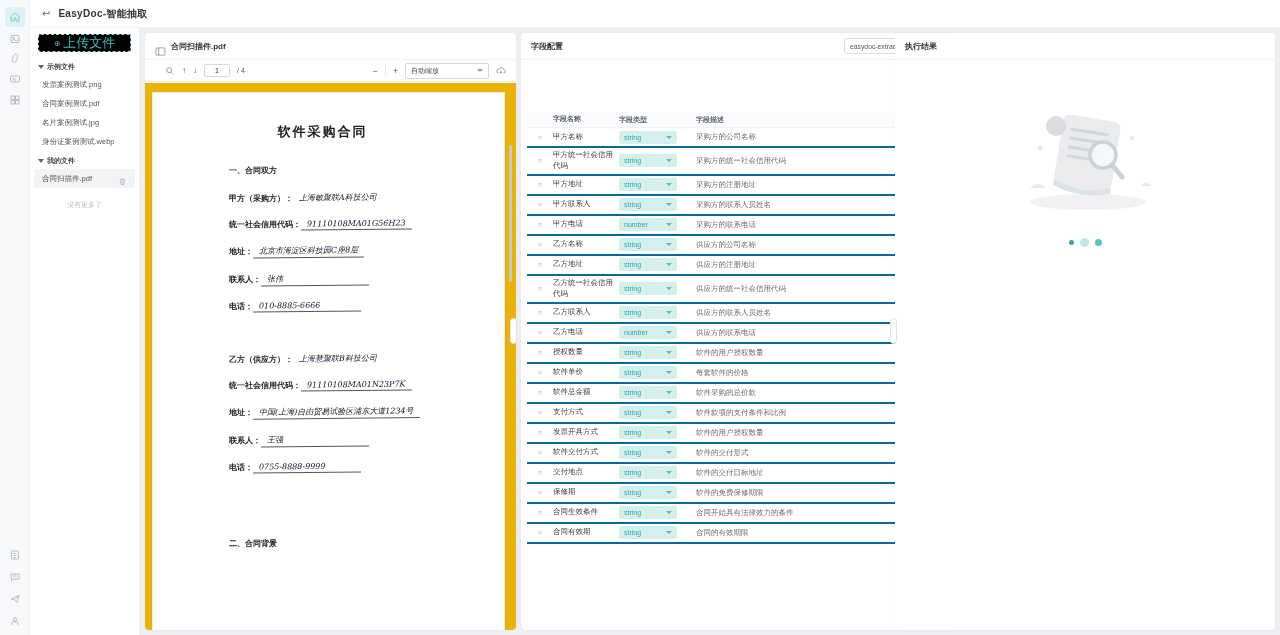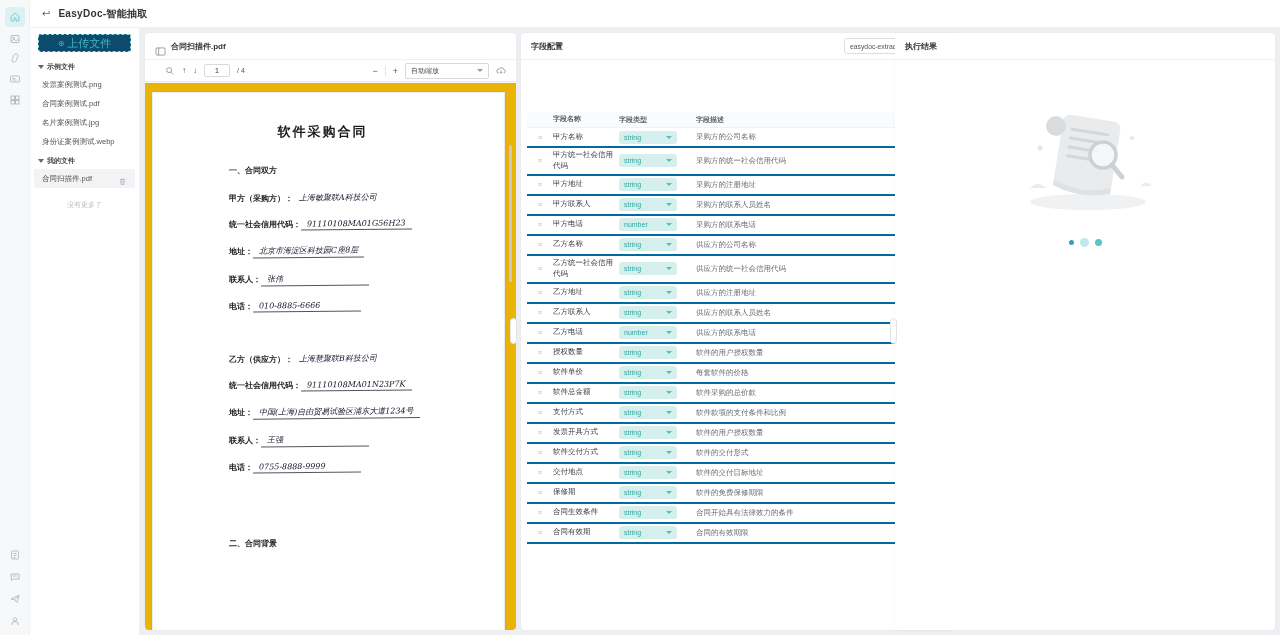--- a/index.html
+++ b/index.html
@@ -13,21 +13,21 @@
   .rail-ic.active { background:#dcf2f2; color:#3fbcbc; }
 
   
   .topbar { position:absolute; left:30px; top:0; width:1250px; height:28px; background:#fff; border-bottom:1px solid #f0f1f3; display:flex; align-items:center; padding-left:12px; z-index:4;}
   .back { color:#666; font-size:10px; margin-right:8px; cursor:pointer; }
   .back::before { content:"↩"; }
   .app-title { font-size:10px; font-weight:700; color:#333; letter-spacing:.3px; }
 
   
   .sidebar { position:absolute; left:30px; top:28px; width:110px; height:607px; background:#fff; border-right:1px solid #f0f1f3; z-index:3; }
-  .upload-btn { margin:6px 8px 5px 8px; height:18px; background:#0c4a6e; border:1px dashed #8fd9d9; border-radius:3px; color:#3fbcbc; font-size:11px; display:flex; align-items:center; justify-content:center; gap:3px; cursor:pointer; }
+  .upload-btn { margin:6px 8px 5px 8px; height:18px; background:#000000; border:1px dashed #8fd9d9; border-radius:3px; color:#3fbcbc; font-size:13px; display:flex; align-items:center; justify-content:center; gap:3px; cursor:pointer; }
   .upload-btn::before { content:"⊕"; font-size:8px; }
   .sec-label { display:flex; align-items:center; gap:3px; font-size:7px; font-weight:700; color:#444; padding:5px 8px 3px 8px; cursor:pointer; }
   .sec-label::before { content:""; border-left:3.5px solid transparent; border-right:3.5px solid transparent; border-top:4px solid #666; }
   .file-item { font-size:7.5px; color:#555; padding:0 8px 0 12px; height:19px; line-height:19px; white-space:nowrap; overflow:hidden; cursor:pointer; }
   .file-item.selected { background:#f2f3f5; border-radius:2px; margin:0 4px; padding-left:8px; display:flex; align-items:center; justify-content:space-between; }
   .trash { width:9px; height:9px; color:#8a8f94; flex:none; cursor:pointer;}
   .trash svg { width:9px; height:9px; stroke:currentColor; fill:none; stroke-width:1.2; }
   .no-more { text-align:center; color:#bcbfc4; font-size:7px; margin-top:12px; }
 
   
@@ -377,39 +377,39 @@
           <span class="c-type">
             <span class="pill">
               <span>string</span>
               <i class="chev"></i>
             </span>
           </span>
           <span class="c-desc">供应方的公司名称</span>
         </div>
         <div class="frow">
           <span class="c-drag"><span class="drag"></span></span>
+          <span class="c-name">乙方地址</span>
+          <span class="c-type">
+            <span class="pill">
+              <span>string</span>
+              <i class="chev"></i>
+            </span>
+          </span>
+          <span class="c-desc">供应方的注册地址</span>
+        </div>
+        <div class="frow">
+          <span class="c-drag"><span class="drag"></span></span>
           <span class="c-name">乙方统一社会信用代码</span>
           <span class="c-type">
             <span class="pill">
               <span>string</span>
               <i class="chev"></i>
             </span>
           </span>
           <span class="c-desc">供应方的统一社会信用代码</span>
-        </div>
-        <div class="frow">
-          <span class="c-drag"><span class="drag"></span></span>
-          <span class="c-name">乙方地址</span>
-          <span class="c-type">
-            <span class="pill">
-              <span>string</span>
-              <i class="chev"></i>
-            </span>
-          </span>
-          <span class="c-desc">供应方的注册地址</span>
         </div>
         <div class="frow">
           <span class="c-drag"><span class="drag"></span></span>
           <span class="c-name">乙方联系人</span>
           <span class="c-type">
             <span class="pill">
               <span>string</span>
               <i class="chev"></i>
             </span>
           </span>

